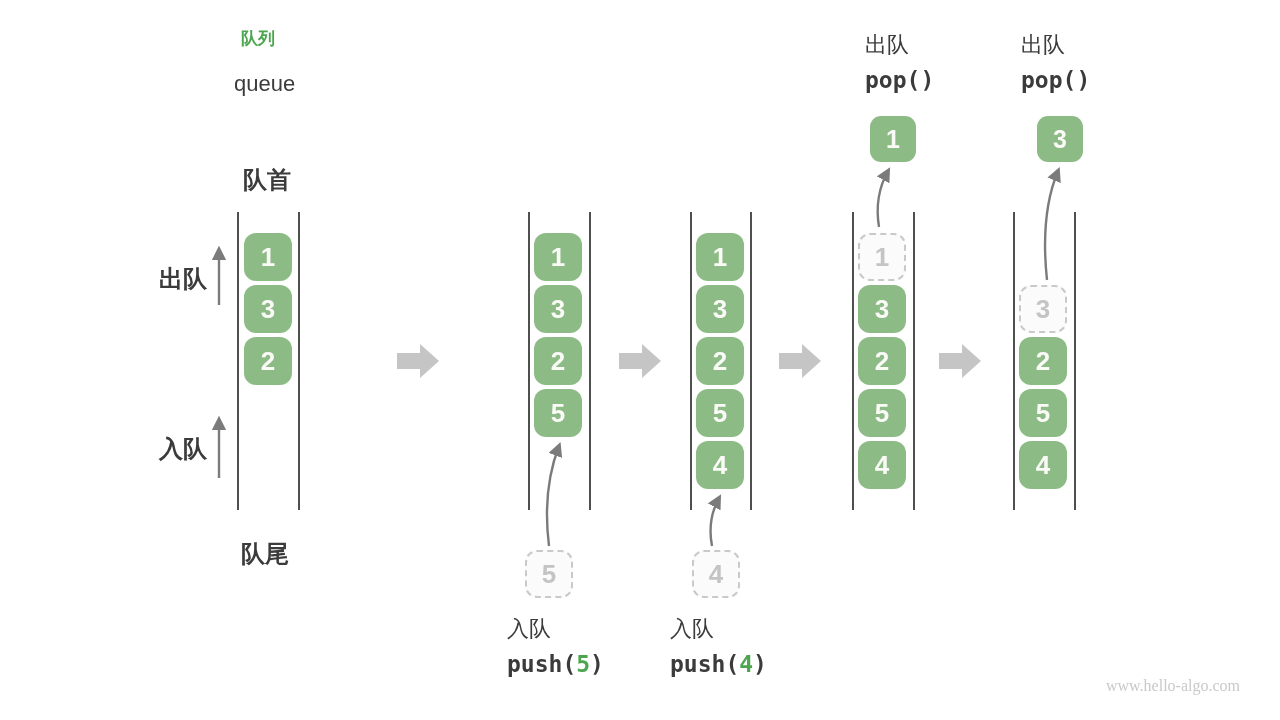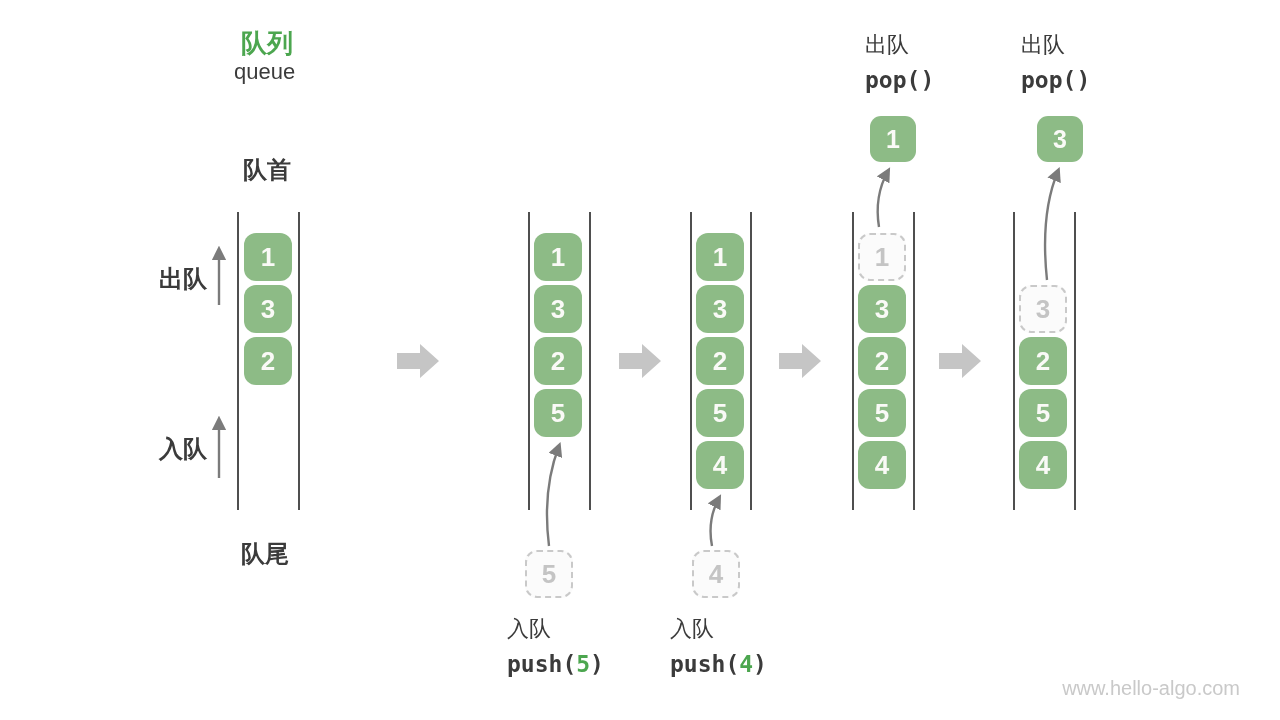--- a/index.html
+++ b/index.html
@@ -28,55 +28,55 @@
     color:#C4C4C4;font-weight:600;
   }
   
   .qbox.popped{width:46px;height:46px;border-radius:11px;font-size:25px;}
   
   .cn-bold{
     position:absolute;font-size:24px;font-weight:700;line-height:1.1;
     color:var(--text-dark,#3B3B3B);white-space:nowrap;
   }
   .title-zh{
-    position:absolute;font-size:26px;font-weight:700;line-height:1.1;
+    position:absolute;font-size:17px;font-weight:700;line-height:1.1;
     color:var(--accent-green,#4CA64F);white-space:nowrap;font-family:Liberation Serif, serif;
   }
   .title-en{
     position:absolute;font-size:22px;font-weight:500;line-height:1.1;
     color:var(--text-dark,#3B3B3B);white-space:nowrap;
   }
   
   .op{position:absolute;display:flex;flex-direction:column;gap:9px;}
   .op-zh{
     font-size:22px;font-weight:500;line-height:1.2;
     color:var(--text-dark,#3B3B3B);white-space:nowrap;
   }
   .op-code{
     font-family:"DejaVu Sans Mono","Liberation Mono",monospace;
     font-size:23px;font-weight:600;line-height:1.2;
     color:var(--text-dark,#3B3B3B);white-space:nowrap;text-align:center;
   }
   .op-code .arg{color:var(--accent-green,#4CA64F);font-weight:700;}
   .watermark{
     position:absolute;right:40px;top:677px;
-    font-family:Liberation Sans, sans-serif;
-    font-size:20px;color:var(--watermark-text,#C9C9C9);white-space:nowrap;text-align:right;
+    font-family:Liberation Serif, serif;
+    font-size:16px;color:var(--watermark-text,#C9C9C9);white-space:nowrap;text-align:right;
   }
   svg.overlay{position:absolute;left:0;top:0;pointer-events:none;}
 </style>
 </head>
 <body>
 
 <div class="canvas">
 
   <div class="title-zh" style="left:241px;top:30px">队列</div>
-  <div class="title-en" style="left:234px;top:60px">queue</div>
+  <div class="title-en" style="left:234px;top:72px">queue</div>
 
-  <div class="cn-bold" style="left:243px;top:157px">队首</div>
+  <div class="cn-bold" style="left:243px;top:167px">队首</div>
   <div class="cn-bold" style="left:159px;top:266px">出队</div>
   <div class="cn-bold" style="left:159px;top:436px">入队</div>
   <div class="cn-bold" style="left:241px;top:541px">队尾</div>
 
   <div>
     <div class="vline" style="left:237px"></div>
     <div class="vline" style="left:298px"></div>
     <div class="qbox" style="left:244px;top:233px">1</div>
     <div class="qbox" style="left:244px;top:285px">3</div>
     <div class="qbox" style="left:244px;top:337px">2</div>

